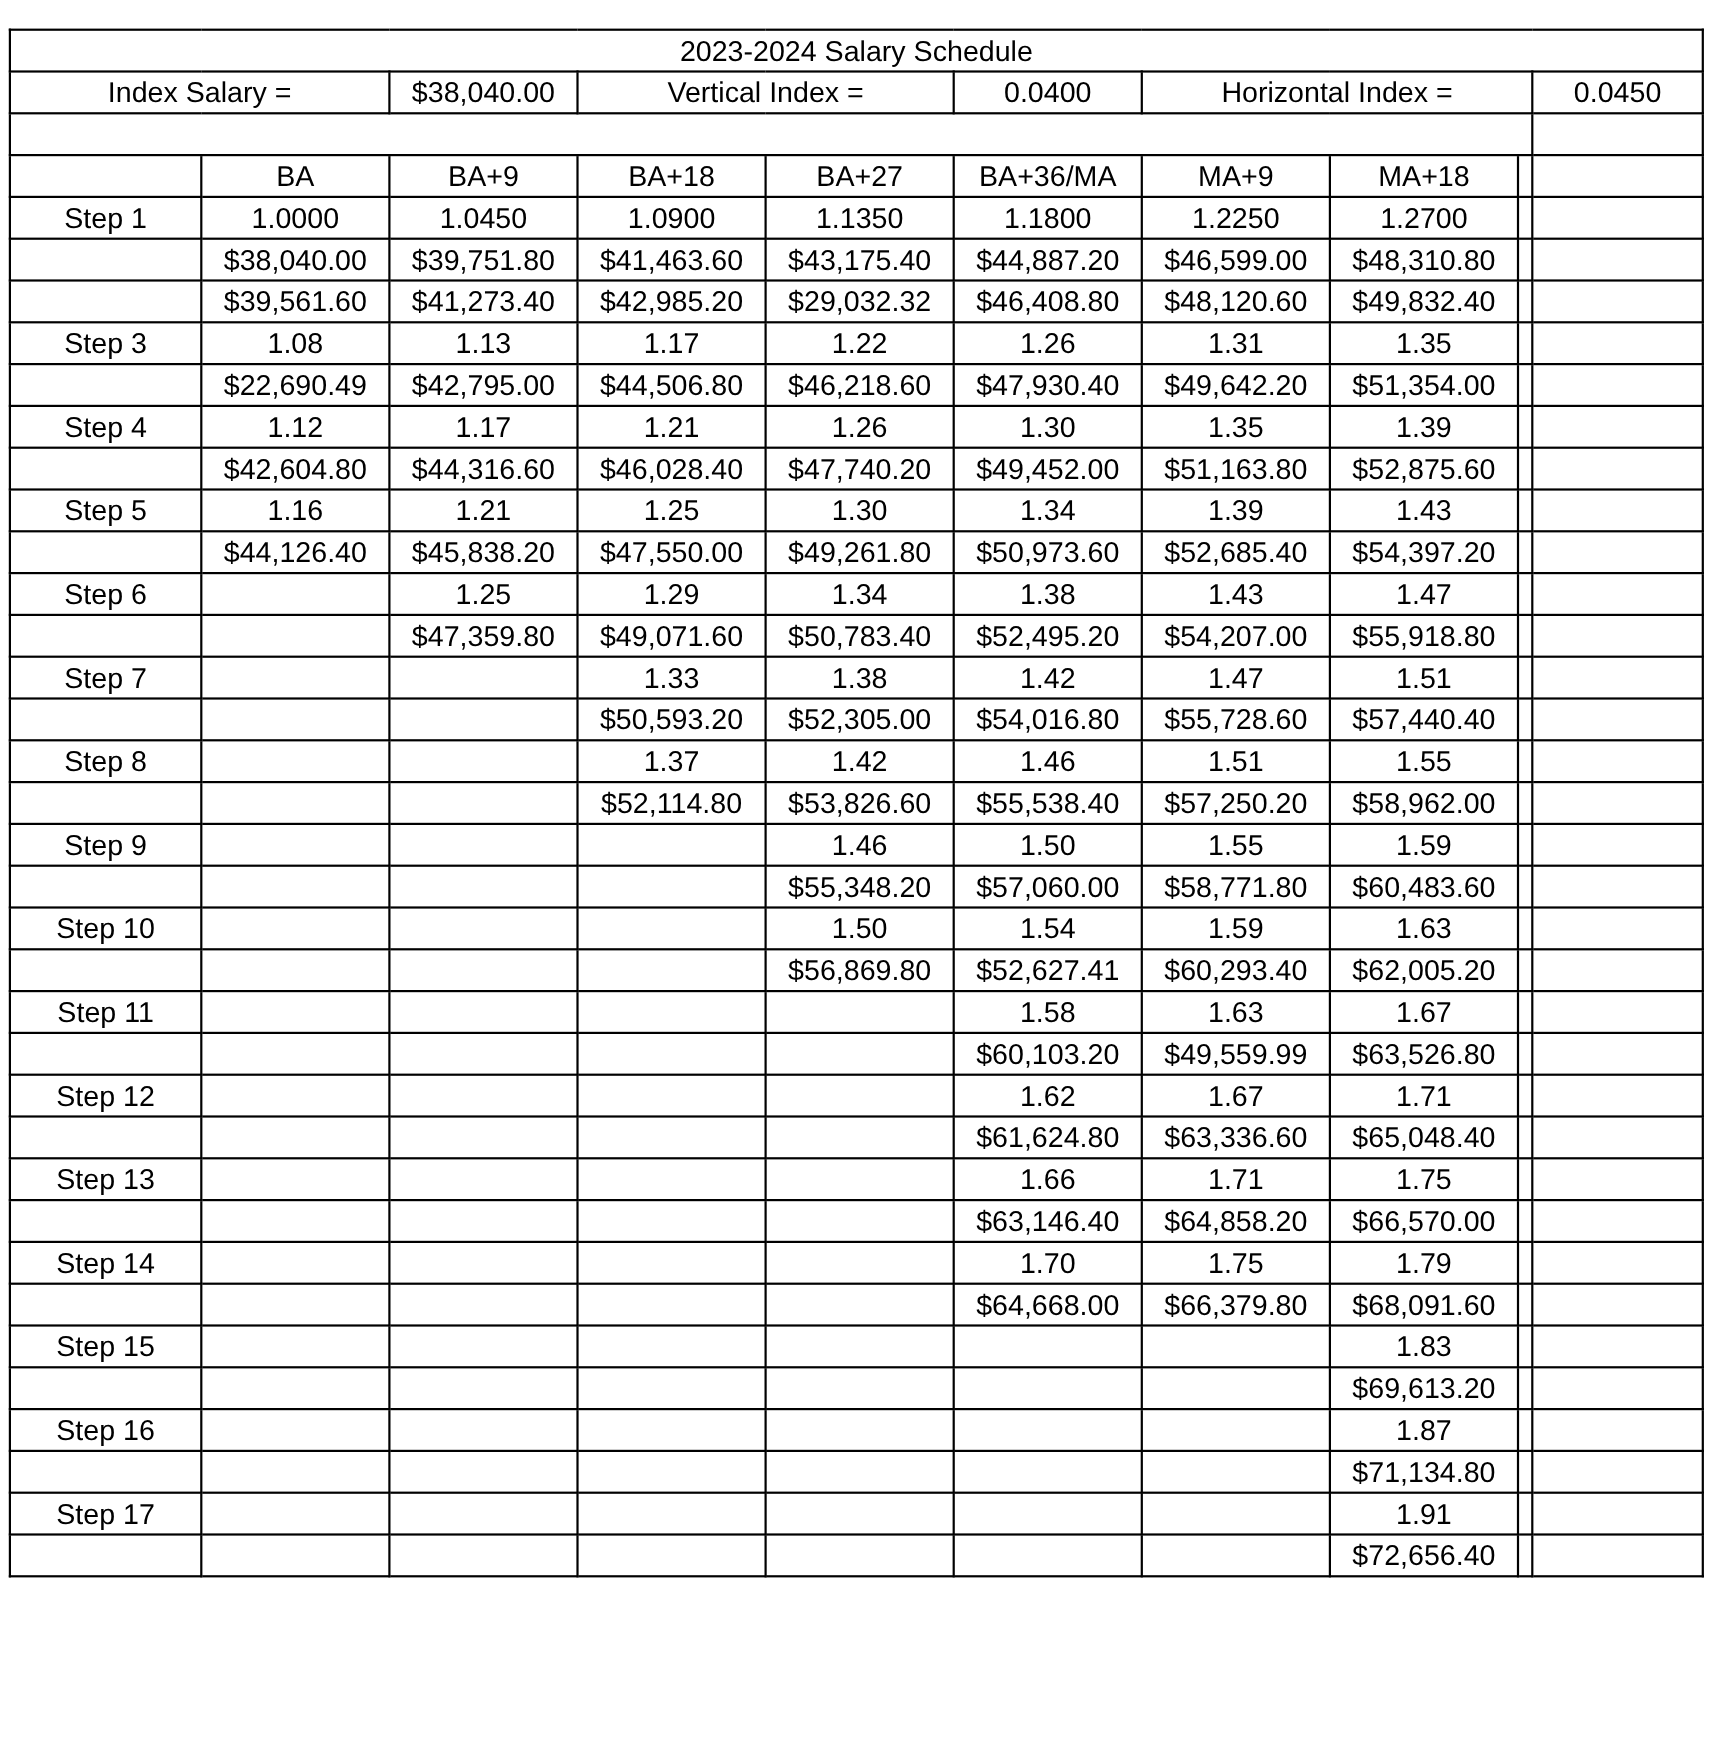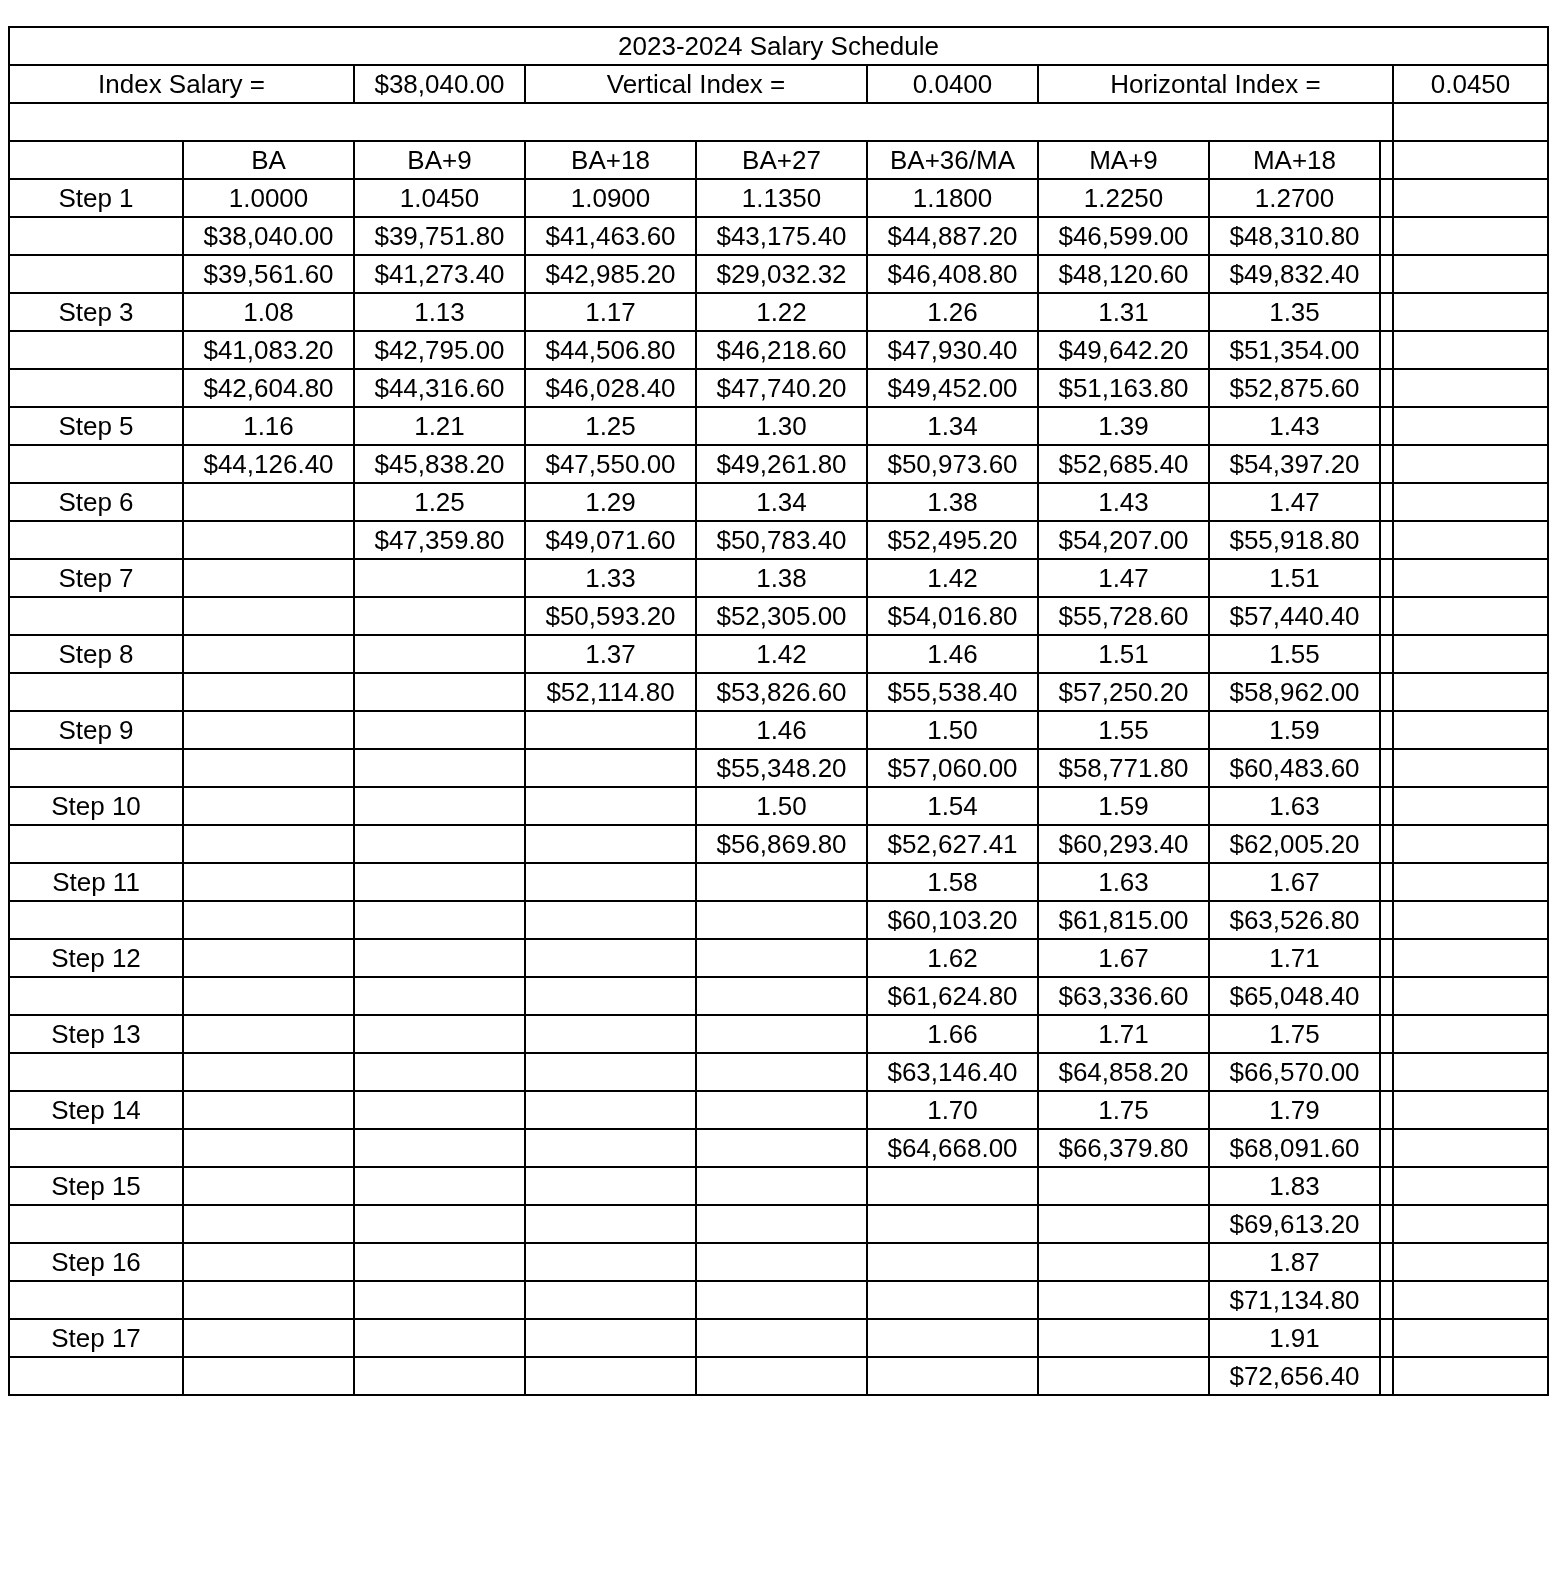--- a/index.html
+++ b/index.html
@@ -150,27 +150,39 @@
           <td class="idx">1.17</td>
           <td class="idx">1.22</td>
           <td class="idx">1.26</td>
           <td class="idx">1.31</td>
           <td class="idx">1.35</td>
           <td class="no-border"></td>
           <td class="no-border"></td>
         </tr>
         <tr>
           <td class="empty-cell"></td>
-          <td class="sal">$41,083.20</td>
+          <td class="sal">$22,690.49</td>
           <td class="sal">$42,795.00</td>
           <td class="sal">$44,506.80</td>
           <td class="sal">$46,218.60</td>
           <td class="sal">$47,930.40</td>
           <td class="sal">$49,642.20</td>
           <td class="sal">$51,354.00</td>
+          <td class="no-border"></td>
+          <td class="no-border"></td>
+        </tr>
+        <tr>
+          <td class="step-label">Step 4</td>
+          <td class="idx">1.12</td>
+          <td class="idx">1.17</td>
+          <td class="idx">1.21</td>
+          <td class="idx">1.26</td>
+          <td class="idx">1.30</td>
+          <td class="idx">1.35</td>
+          <td class="idx">1.39</td>
           <td class="no-border"></td>
           <td class="no-border"></td>
         </tr>
         <tr>
           <td class="empty-cell"></td>
           <td class="sal">$42,604.80</td>
           <td class="sal">$44,316.60</td>
           <td class="sal">$46,028.40</td>
           <td class="sal">$47,740.20</td>
           <td class="sal">$49,452.00</td>
@@ -335,21 +347,21 @@
           <td class="no-border"></td>
           <td class="no-border"></td>
         </tr>
         <tr>
           <td class="empty-cell"></td>
           <td class="sal"></td>
           <td class="sal"></td>
           <td class="sal"></td>
           <td class="sal"></td>
           <td class="sal">$60,103.20</td>
-          <td class="sal">$61,815.00</td>
+          <td class="sal">$49,559.99</td>
           <td class="sal">$63,526.80</td>
           <td class="no-border"></td>
           <td class="no-border"></td>
         </tr>
         <tr>
           <td class="step-label">Step 12</td>
           <td class="idx"></td>
           <td class="idx"></td>
           <td class="idx"></td>
           <td class="idx"></td>

